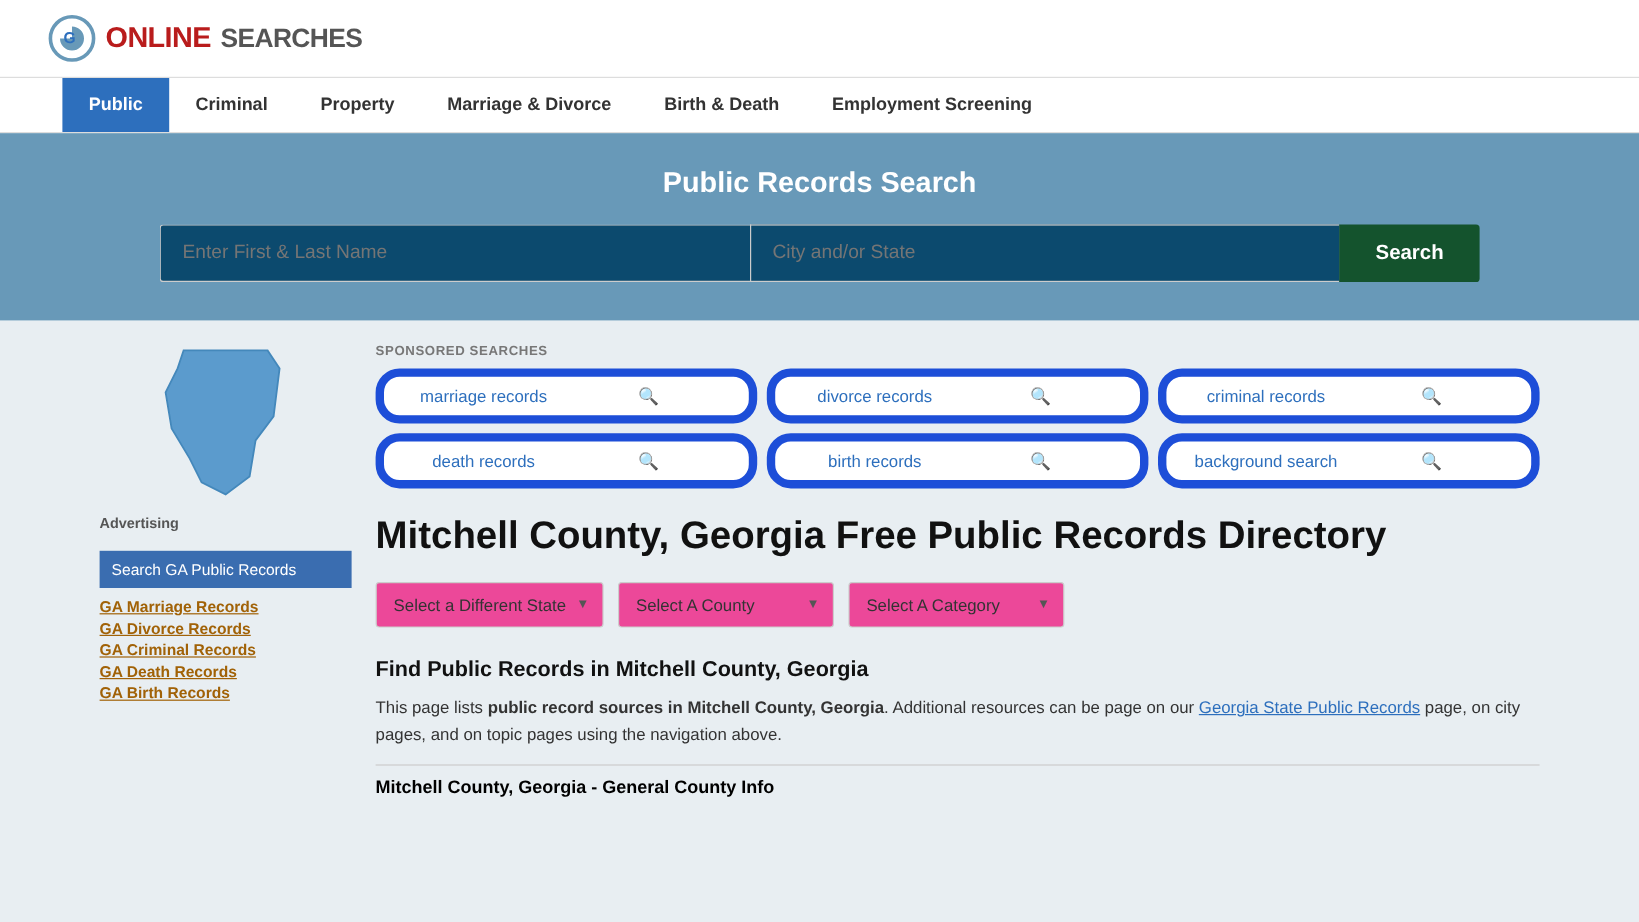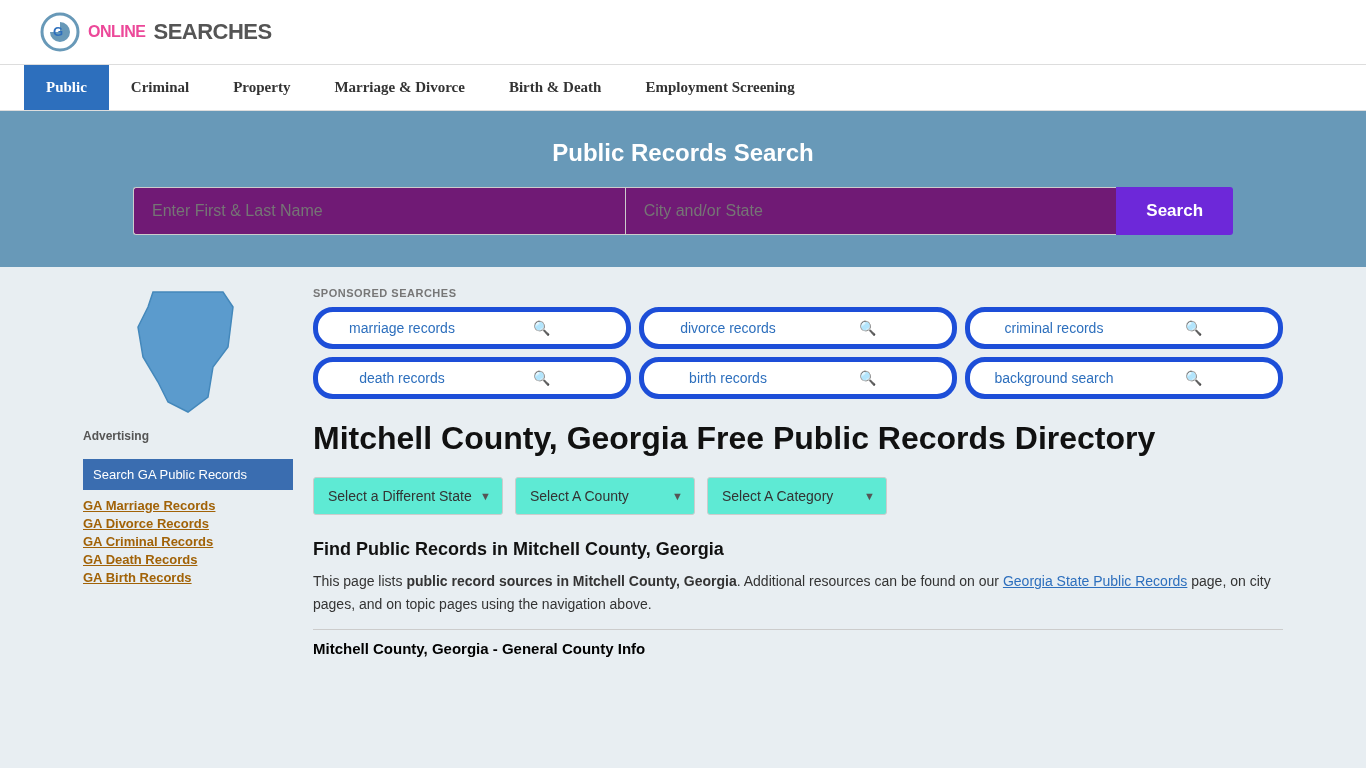--- a/index.html
+++ b/index.html
@@ -2,67 +2,67 @@
 <html><head>
   <meta charset="utf-8">
   <style>
     * { box-sizing: border-box; margin: 0; padding: 0; }
     body { font-family: Arial, sans-serif; background: #e8eef2; font-size: 14px; color: #333; }
 
     
     .header { background: #fff; padding: 12px 40px; display: flex; align-items: center; border-bottom: 1px solid #ddd; }
     .logo { display: flex; align-items: center; gap: 8px; }
     .logo-icon { width: 40px; height: 40px; }
-    .logo-text-online { font-size: 16px; font-weight: 900; color: #ec4899; letter-spacing: -0.5px; }
+    .logo-text-online { font-size: 24px; font-weight: 900; color: #b91c1c; letter-spacing: -0.5px; }
     .logo-text-searches { font-size: 22px; font-weight: 900; color: #555; letter-spacing: -0.5px; }
 
     
     .nav { background: #fff; border-bottom: 1px solid #ddd; }
-    .nav ul { display: flex; list-style: none; padding: 0 24px; margin: 0; font-family: Liberation Serif, serif; }
+    .nav ul { display: flex; list-style: none; padding: 0 52px; margin: 0; }
     .nav ul li a { display: block; padding: 14px 22px; text-decoration: none; color: #333; font-size: 15px; font-weight: 600; }
     .nav ul li.active a { background: #2d6fbd; color: #fff; }
 
     
     .hero { background: #6899b8; padding: 28px 40px 32px; }
     .hero h1 { text-align: center; color: #fff; font-size: 24px; font-weight: 700; margin-bottom: 20px; }
     .search-bar { display: flex; gap: 0; max-width: 1100px; margin: 0 auto; }
-    .search-input { flex: 1; padding: 14px 18px; font-size: 16px; border: 1px solid #ccc; border-right: none; outline: none; color: #999; background: #701a75; }
+    .search-input { flex: 1; padding: 14px 18px; font-size: 16px; border: 1px solid #ccc; border-right: none; outline: none; color: #999; background: #0c4a6e; }
     .search-input:first-child { border-radius: 3px 0 0 3px; }
     .search-input.city { flex: 1; border-radius: 0; border-right: none; }
-    .search-btn { padding: 14px 30px; background: #6d28d9; color: #fff; font-size: 17px; font-weight: 700; border: none; cursor: pointer; border-radius: 0 3px 3px 0; white-space: nowrap; }
+    .search-btn { padding: 14px 30px; background: #14532d; color: #fff; font-size: 17px; font-weight: 700; border: none; cursor: pointer; border-radius: 0 3px 3px 0; white-space: nowrap; }
 
     
     .main-wrapper { display: flex; max-width: 1240px; margin: 0 auto; padding: 20px 20px; gap: 20px; }
 
     
     .sidebar { width: 210px; flex-shrink: 0; }
     .sidebar-state-img { display: flex; justify-content: center; margin-bottom: 12px; }
     .ga-shape { width: 120px; height: 130px; }
     .ad-label { font-size: 12px; color: #555; margin-bottom: 16px; font-weight: 600; }
     .ad-box { background: #3a6db0; color: #fff; font-size: 13px; font-weight: 400; padding: 8px 10px; margin-bottom: 8px; cursor: pointer; }
     .sidebar-link { display: block; color: #a16207; font-size: 13px; text-decoration: underline; margin-bottom: 3px; cursor: pointer; font-weight: 600; }
 
     
     .content { flex: 1; }
 
     
     .sponsored-label { font-size: 11px; color: #777; text-transform: uppercase; letter-spacing: 0.5px; margin-bottom: 8px; font-weight: 600; }
     .sponsored-grid { display: grid; grid-template-columns: repeat(3, 1fr); gap: 8px; margin-bottom: 20px; }
-    .sponsored-item { border: 5px solid #1d4ed8; border-radius: 20px; display: flex; align-items: flex-end; justify-content: space-between; padding: 8px 14px; cursor: pointer; background: #fff; }
+    .sponsored-item { border: 7px solid #1d4ed8; border-radius: 20px; display: flex; align-items: flex-end; justify-content: space-between; padding: 8px 14px; cursor: pointer; background: #fff; }
     .sponsored-item span { color: #2d6fbd; font-size: 14px; flex: 1; text-align: center; }
     .search-icon { color: #777; font-size: 13px; }
 
     
     .page-title { font-size: 32px; font-weight: 900; color: #111; margin-bottom: 20px; line-height: 1.2; }
 
     
     .dropdowns { display: flex; gap: 12px; margin-bottom: 24px; }
     .dropdown-wrapper { position: relative; }
     .dropdown-wrapper::after { content: '▼'; font-size: 11px; color: #555; position: absolute; right: 12px; top: 50%; transform: translateY(-50%); pointer-events: none; }
-    .dropdown-wrapper select { padding: 10px 30px 10px 14px; border: 1px solid #ccc; background: #5eead4; font-size: 14px; color: #333; cursor: pointer; border-radius: 3px; min-width: 180px; appearance: none; }
+    .dropdown-wrapper select { padding: 10px 30px 10px 14px; border: 1px solid #ccc; background: #ec4899; font-size: 14px; color: #333; cursor: pointer; border-radius: 3px; min-width: 180px; appearance: none; }
 
     
     .find-title { font-size: 18px; font-weight: 700; color: #111; margin-bottom: 10px; }
     .find-desc { font-size: 14px; color: #333; line-height: 1.6; margin-bottom: 14px; }
     .find-desc a { color: #2d6fbd; text-decoration: underline; cursor: pointer; }
     .find-desc strong { font-weight: 700; }
     .divider { border-top: 1px solid #ccc; margin-top: 14px; }
     .general-info { font-size: 15px; font-weight: 700; color: #000000; margin-top: 10px; }
   </style>
 </head>
@@ -180,21 +180,21 @@
       <div class="dropdown-wrapper">
         <select>
           <option>Select A Category</option>
         </select>
       </div>
     </div>
 
     <div>
       <h2 class="find-title">Find Public Records in Mitchell County, Georgia</h2>
       <p class="find-desc">
-        <span>This page lists </span><strong>public record sources in Mitchell County, Georgia</strong><span>. Additional resources can be found on our </span><a href="#">Georgia State Public Records</a><span> page, on city pages, and on topic pages using the navigation above.</span>
+        <span>This page lists </span><strong>public record sources in Mitchell County, Georgia</strong><span>. Additional resources can be page on our </span><a href="#">Georgia State Public Records</a><span> page, on city pages, and on topic pages using the navigation above.</span>
       </p>
     </div>
 
     <div class="divider"></div>
     <div class="general-info">Mitchell County, Georgia - General County Info</div>
 
   </div>
 </div>
 
 </body></html>

